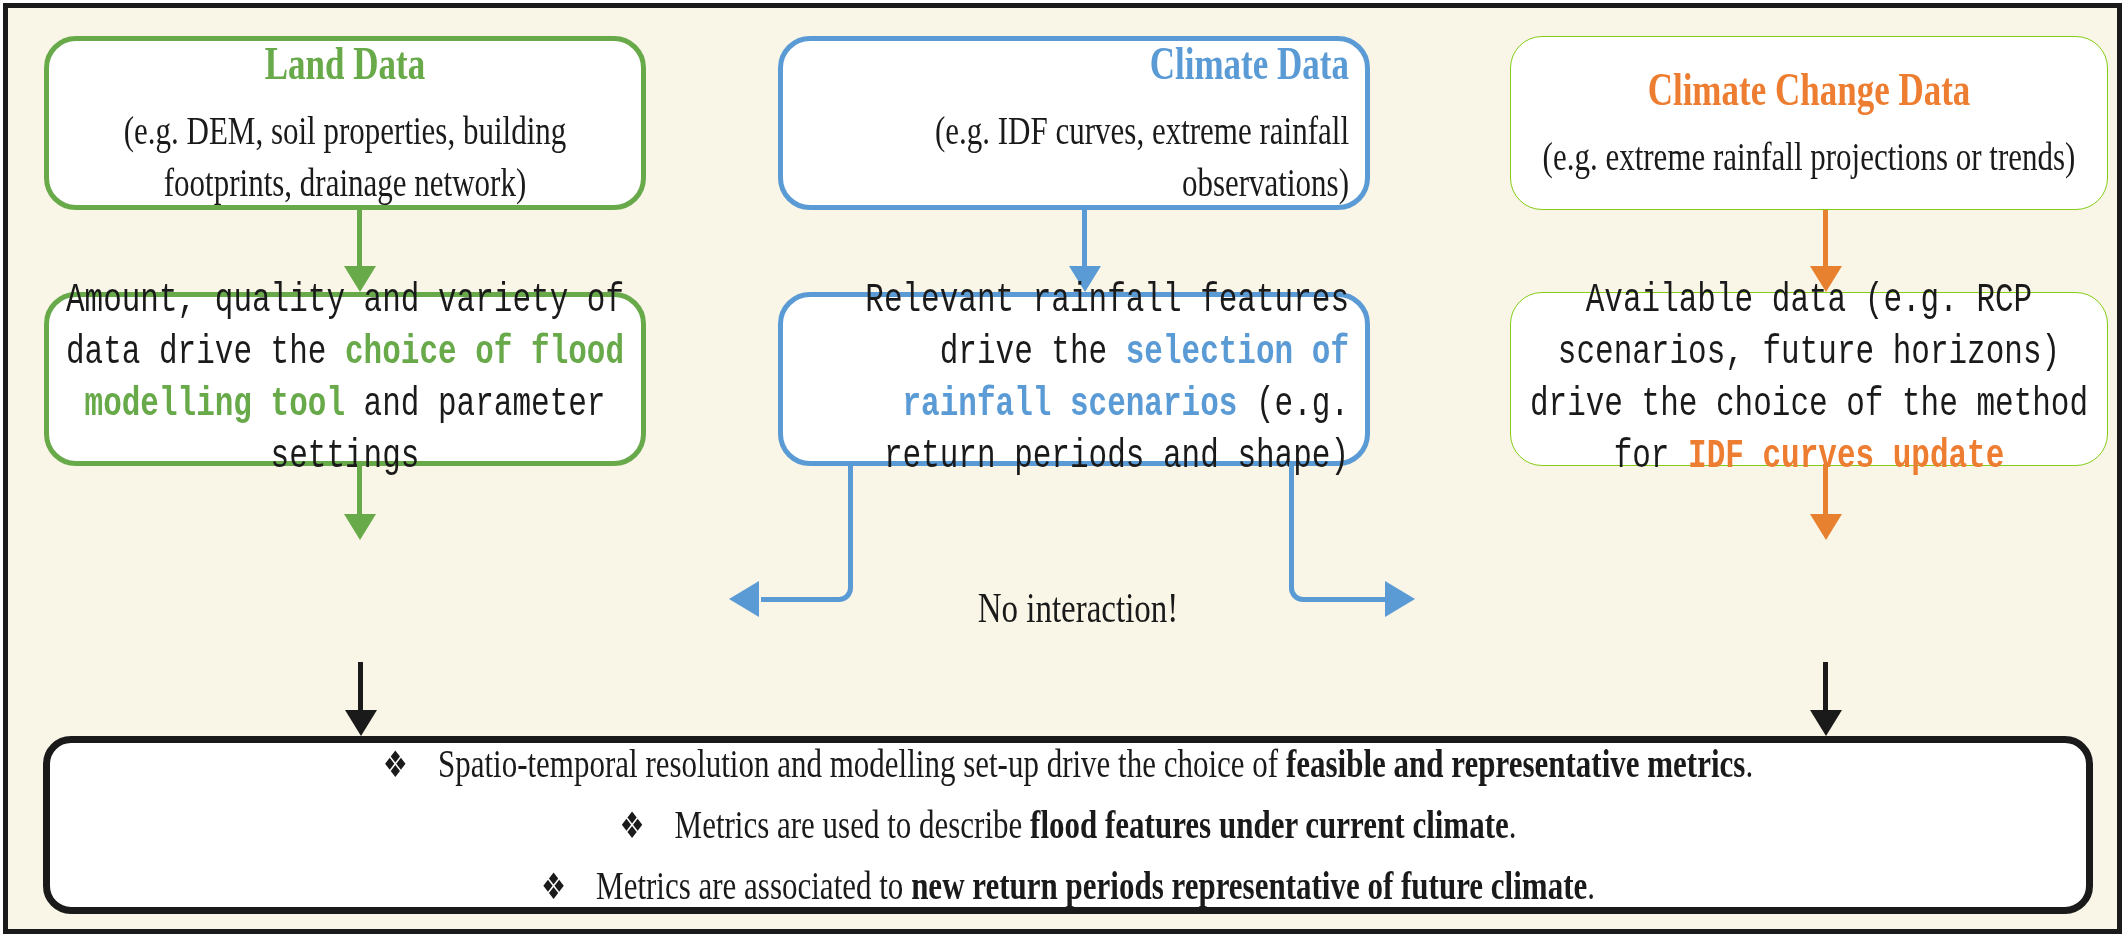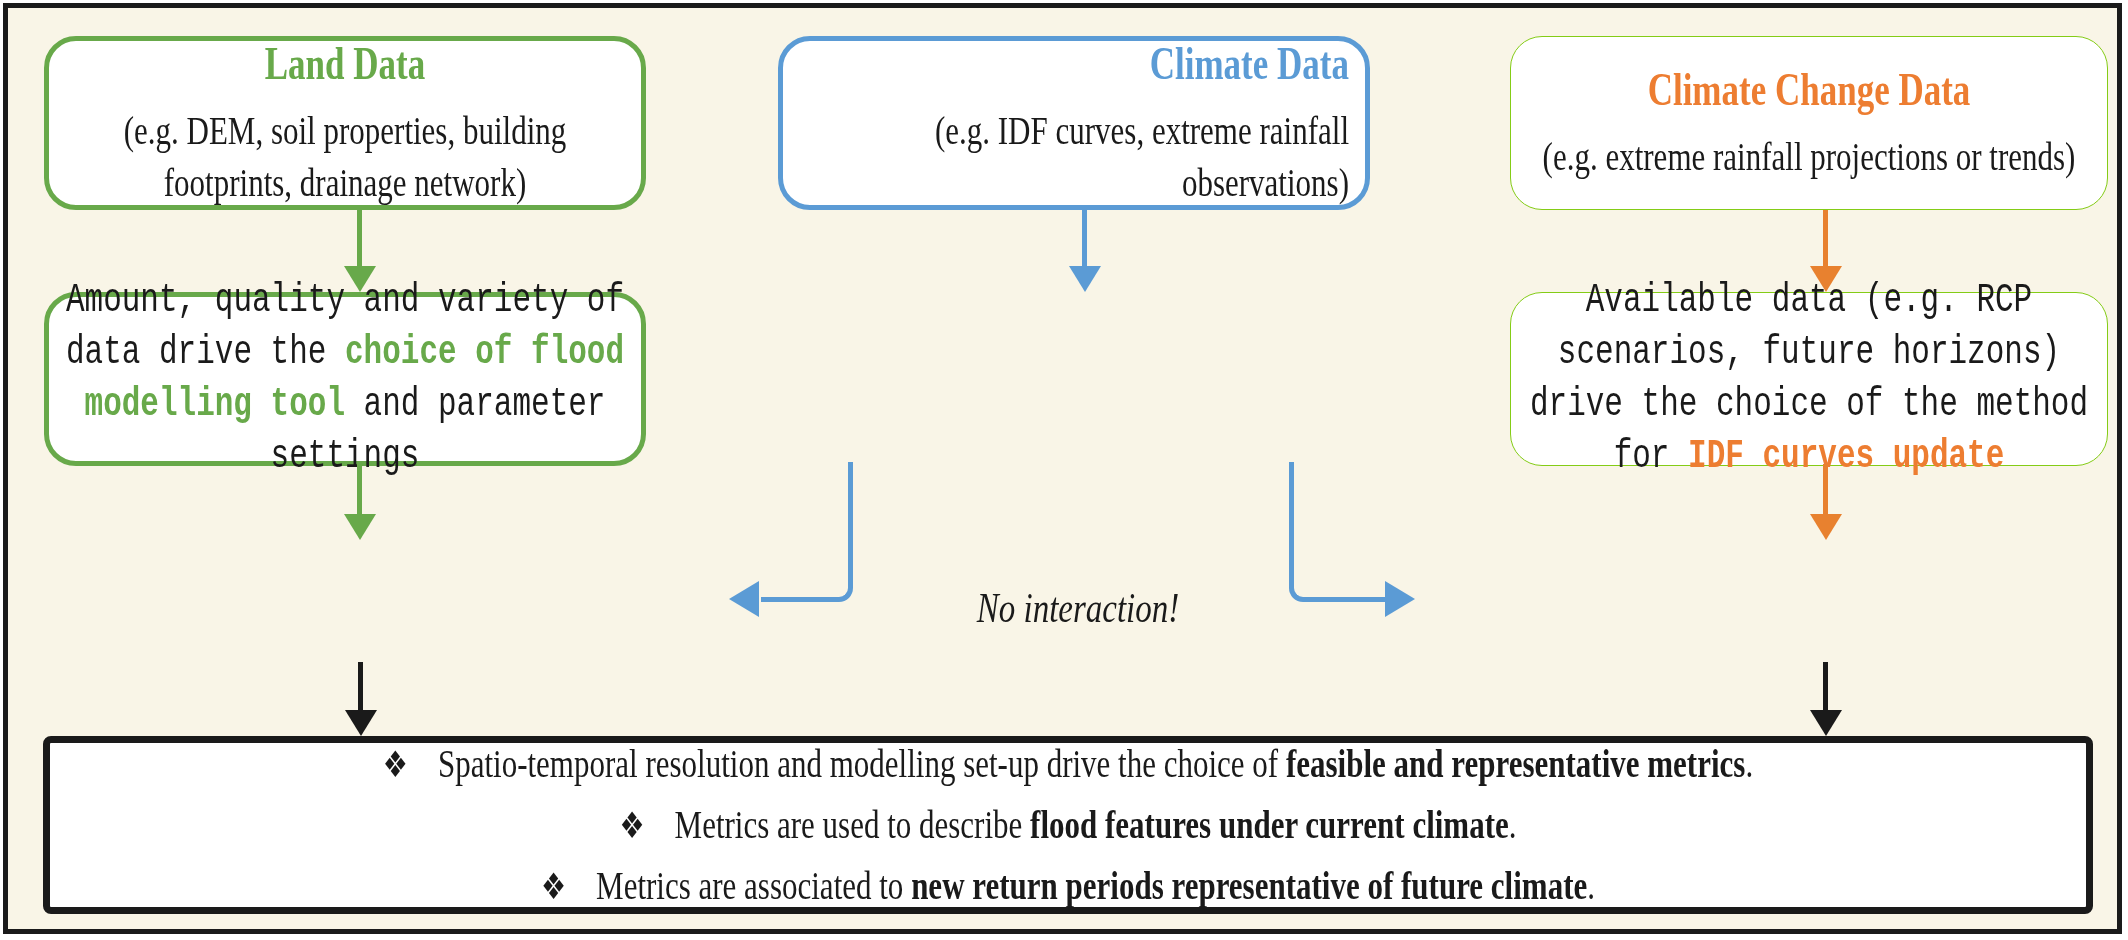--- a/index.html
+++ b/index.html
@@ -84,28 +84,28 @@
   .a-black-lh { left:337px;  top:702px; }
   .a-black-r  { left:1815px; top:654px; height:50px; }
   .a-black-rh { left:1802px; top:702px; }
   .a-elb-lh   { left:721px;  top:573px; }
   .a-elb-rh   { left:1377px; top:573px; }
 
   
   .no-interaction {
     position:absolute; left:880px; top:570px; width:380px; height:60px;
     display:flex; align-items:center; justify-content:center;
-    font-style:italic; font-size:33px;
+    font-size:33px;
   }
 
   
   .metrics-box {
     position:absolute; left:35px; top:728px; width:2050px; height:178px;
     box-sizing:border-box; background:#ffffff;
-    border:7px solid #1a1a1a; border-radius:8px;
+    border:7px solid #1a1a1a; border-radius:28px;
     display:flex; align-items:center; justify-content:center;
   }
   .metrics-content { display:flex; flex-direction:column; gap:10px; width:100%; }
   .metric-line { margin:0; text-align:center; font-size:31px; line-height:36px; }
   .bullet { margin-right:30px; font-size:28px; }
 </style>
 </head>
 <body>
 
 <div class="stage">
@@ -136,20 +136,23 @@
     <div class="tri tri-down-green a-land-1h"></div>
     <div class="vline bg-blue a-clim-1"></div>
     <div class="tri tri-down-blue a-clim-1h"></div>
     <div class="vline bg-orange a-cc-1"></div>
     <div class="tri tri-down-orange a-cc-1h"></div>
 
     <div class="box row2 col-land b-green">
       <p class="box-body ty"><span>Amount, quality and variety of data drive the </span><span class="em green-text">choice of flood modelling tool</span><span> and parameter settings</span></p>
     </div>
 
+    <div class="box row2 col-climate b-blue">
+      <p class="box-body ty"><span>Relevant rainfall features drive the </span><span class="em blue-text">selection of rainfall scenarios</span><span> (e.g. return periods and shape)</span></p>
+    </div>
 
     <div class="box row2 col-cc b-orange">
       <p class="box-body ty"><span>Available data (e.g. RCP scenarios, future horizons) drive the choice of the method for </span><span class="em orange-text">IDF curves update</span></p>
     </div>
 
     <div class="vline bg-green a-land-2"></div>
     <div class="tri tri-down-green a-land-2h"></div>
     <div class="vline bg-orange a-cc-2"></div>
     <div class="tri tri-down-orange a-cc-2h"></div>
 

